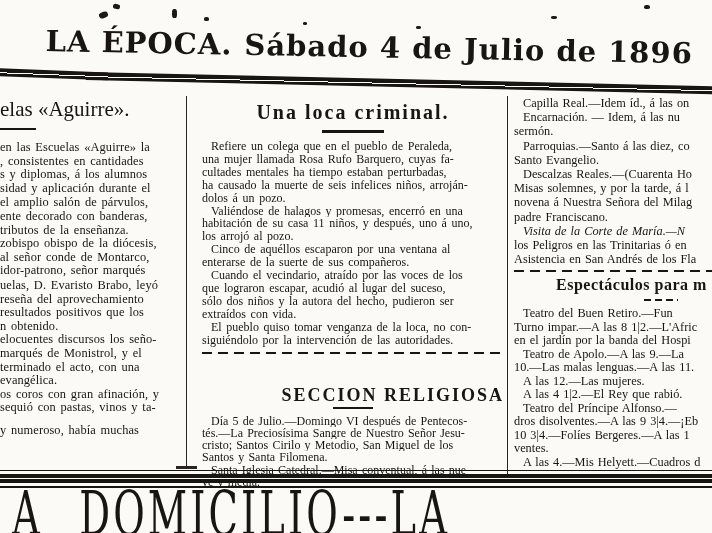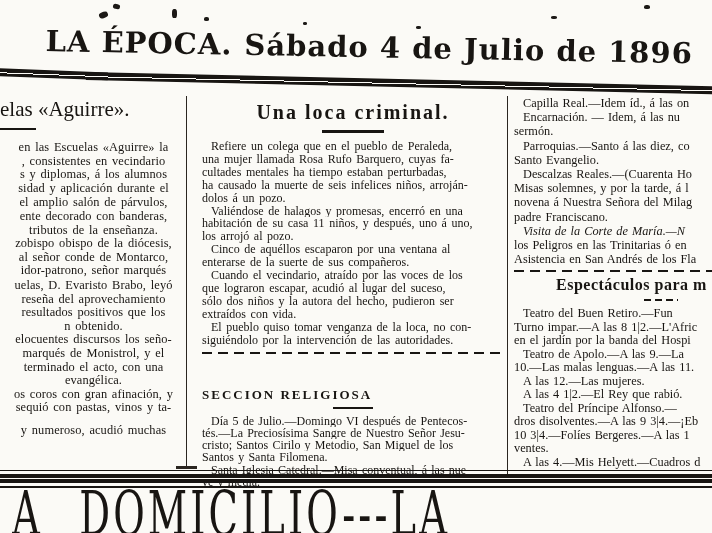--- a/index.html
+++ b/index.html
@@ -15,40 +15,40 @@
   #band-a{left:-6px;top:68px;width:114px;transform:rotate(2.2deg);transform-origin:left top;}
   #band-b{left:86px;top:72px;width:650px;transform:rotate(1.3deg);transform-origin:left top;}
 
   
   .col{position:absolute;top:96px;}
   #col-left{left:0;width:187px;}
   #col-center{left:202px;width:302px;}
   #col-right{left:514px;width:198px;}
 
   .ln{white-space:nowrap;overflow:hidden;}
-  #col-left  .ln{font-size:12.4px;line-height:13.6px;letter-spacing:.1px;word-spacing:1.5px;text-align:center;}
+  #col-left  .ln{font-size:12.4px;line-height:13.6px;letter-spacing:.1px;word-spacing:1.5px;}
   #col-center .article .ln{font-size:12px;line-height:12.9px;word-spacing:1.6px;}
   #col-center .religious .ln{font-size:12px;line-height:12.3px;word-spacing:1.2px;}
   #col-right .ln{font-size:12.3px;line-height:14.2px;word-spacing:1px;}
   #col-right .shows .ln{line-height:13.5px;}
   .ln .b{font-weight:400;}
   .ln .em{font-style:italic;}
   .ind{padding-left:9px;}
   .gap1{margin-top:1px;}
   .gap2{margin-top:9px;}
 
   .left-title{font-size:21px;line-height:26px;white-space:nowrap;overflow:hidden;}
   .left-title-rule{width:36px;height:2px;background:#181512;margin:6px 0 11px 0;}
 
   .center-title{text-align:center;font-weight:700;font-size:20px;letter-spacing:2px;line-height:24px;margin-top:4px;}
   .center-title-rule{width:62px;height:3px;background:#181512;margin:6px auto 7px;}
 
   .dashed-rule{height:2px;background:repeating-linear-gradient(90deg,#181512 0 10px,transparent 10px 16px);}
   .religious .dashed-rule{margin:5px 0 3px;}
-  .religious-title{text-align:left;font-weight:700;font-size:13px;letter-spacing:2px;line-height:18px;margin-top:32px;}
+  .religious-title{text-align:right;font-weight:700;font-size:18px;letter-spacing:2px;line-height:18px;margin-top:32px;}
   .religious-rule{width:40px;height:2px;background:#181512;margin:3px auto 6px;}
 
   .shows .dashed-rule{margin:4px 0 3px;}
   .shows-title{font-weight:700;font-size:16px;letter-spacing:.5px;white-space:nowrap;margin-left:42px;line-height:20px;}
   .shows-dash{width:34px;height:2px;background:repeating-linear-gradient(90deg,#181512 0 7px,transparent 7px 11px);margin:4px 0 6px 130px;}
 
   
   .vdiv{position:absolute;width:1px;background:#2a2520;}
   #vdiv-left{left:186px;top:96px;height:372px;}
   #vdiv-left-foot{position:absolute;left:176px;top:466px;width:21px;height:3px;background:#2a2520;}
@@ -89,21 +89,21 @@
   <div id="vdiv-left-foot"></div>
   <div class="vdiv" id="vdiv-right"></div>
 
   <div class="col" id="col-left">
     <div class="left-title">elas «Aguirre».</div>
     <div class="left-title-rule"></div>
     <div>
 
         <div class="ln"><span>en las Escuelas «Aguirre» la</span></div>
 
-        <div class="ln"><span>, consistentes en vecindario</span></div>
+        <div class="ln"><span>, consistentes en cantidades</span></div>
 
         <div class="ln"><span>s y diplomas, á los alumnos</span></div>
 
 
         <div class="ln"><span>sidad y aplicación durante el</span></div>
 
         <div class="ln gap1"><span>el amplio salón de párvulos,</span></div>
 
         <div class="ln"><span>ente decorado con banderas,</span></div>
 
@@ -128,21 +128,21 @@
         <div class="ln"><span>marqués de Monistrol, y el</span></div>
 
         <div class="ln"><span>terminado el acto, con una</span></div>
 
         <div class="ln"><span>evangélica.</span></div>
 
         <div class="ln"><span>os coros con gran afinación, y</span></div>
 
         <div class="ln"><span>sequió con pastas, vinos y ta-</span></div>
 
-        <div class="ln gap2"><span>y numeroso, acudió muchas</span></div>
+        <div class="ln gap2"><span>y numeroso, había muchas</span></div>
       </div>
   </div>
 
   <div class="col" id="col-center">
     <div class="article">
       <div class="center-title">Una loca criminal.</div>
       <div class="center-title-rule"></div>
       <div>
 
           <div class="ln ind"><span>Refiere un colega que en el pueblo de Peraleda,</span></div>

